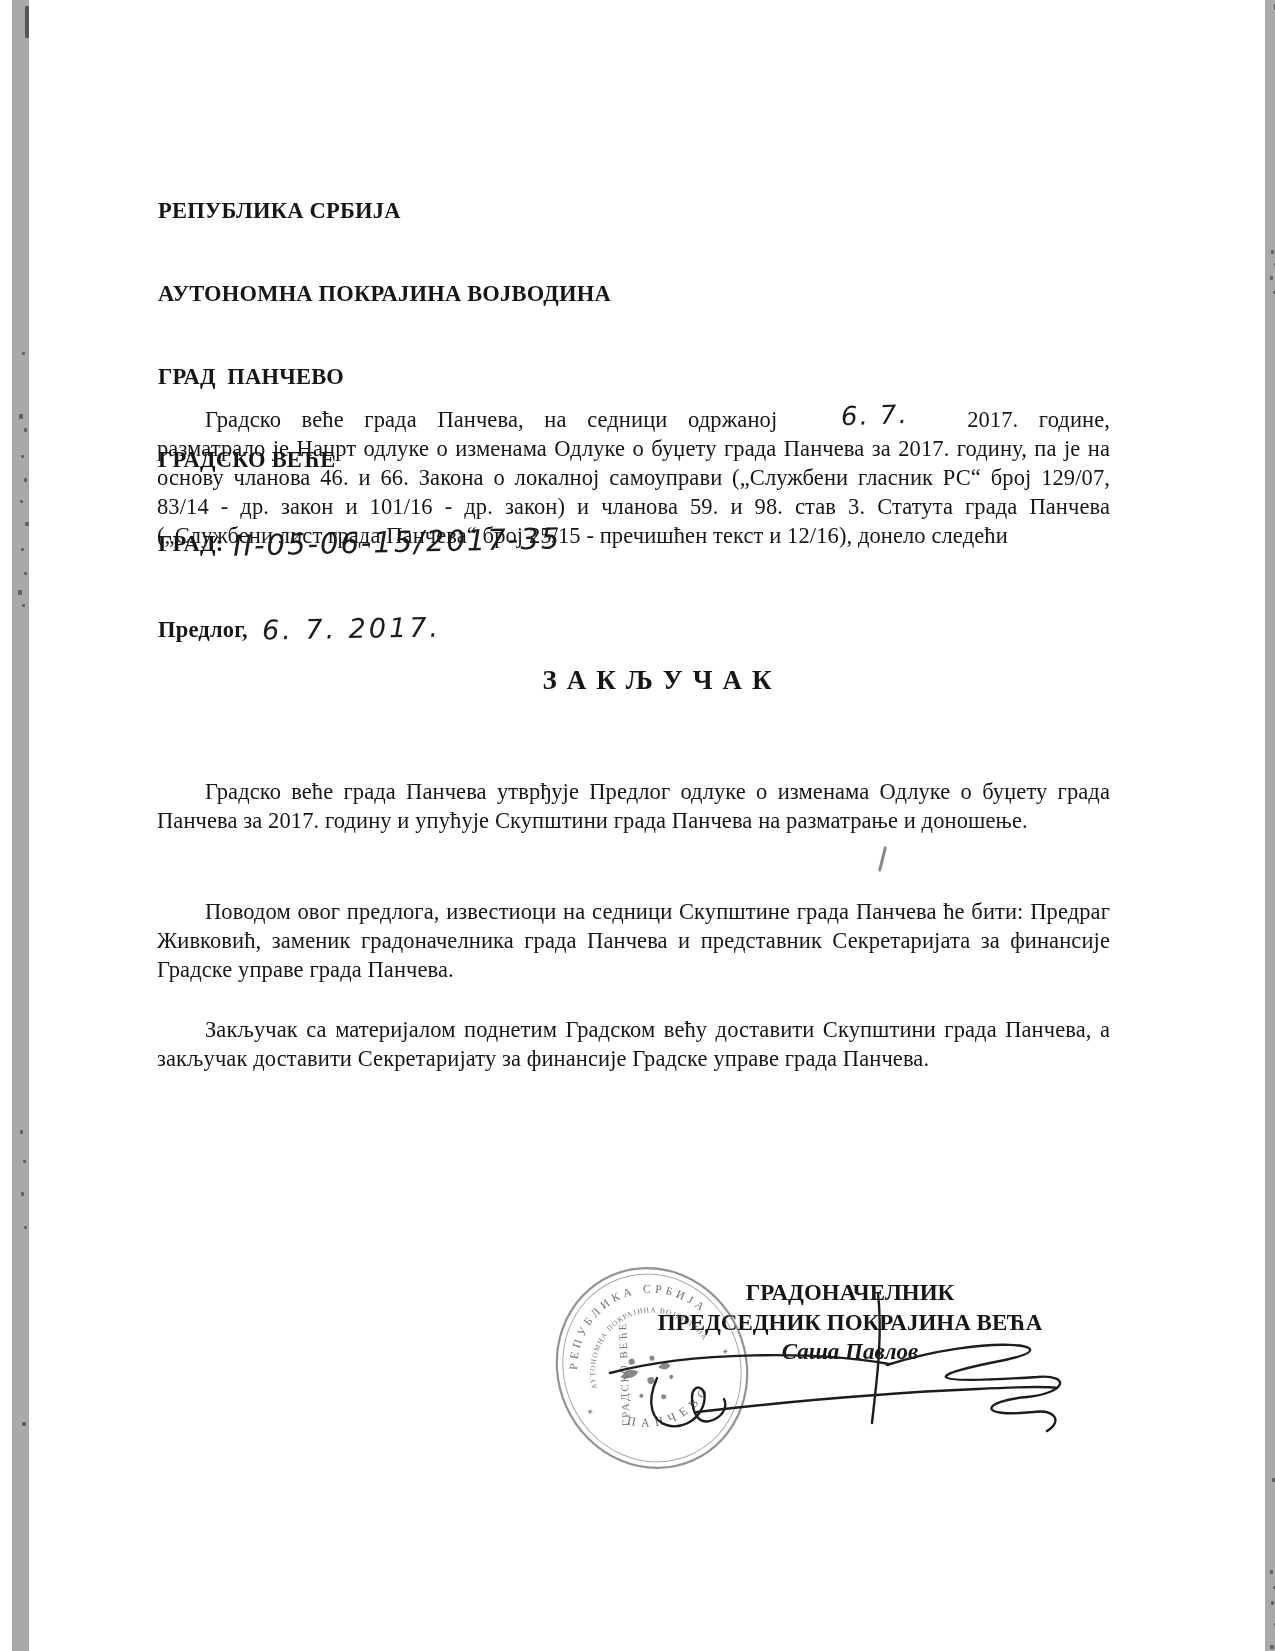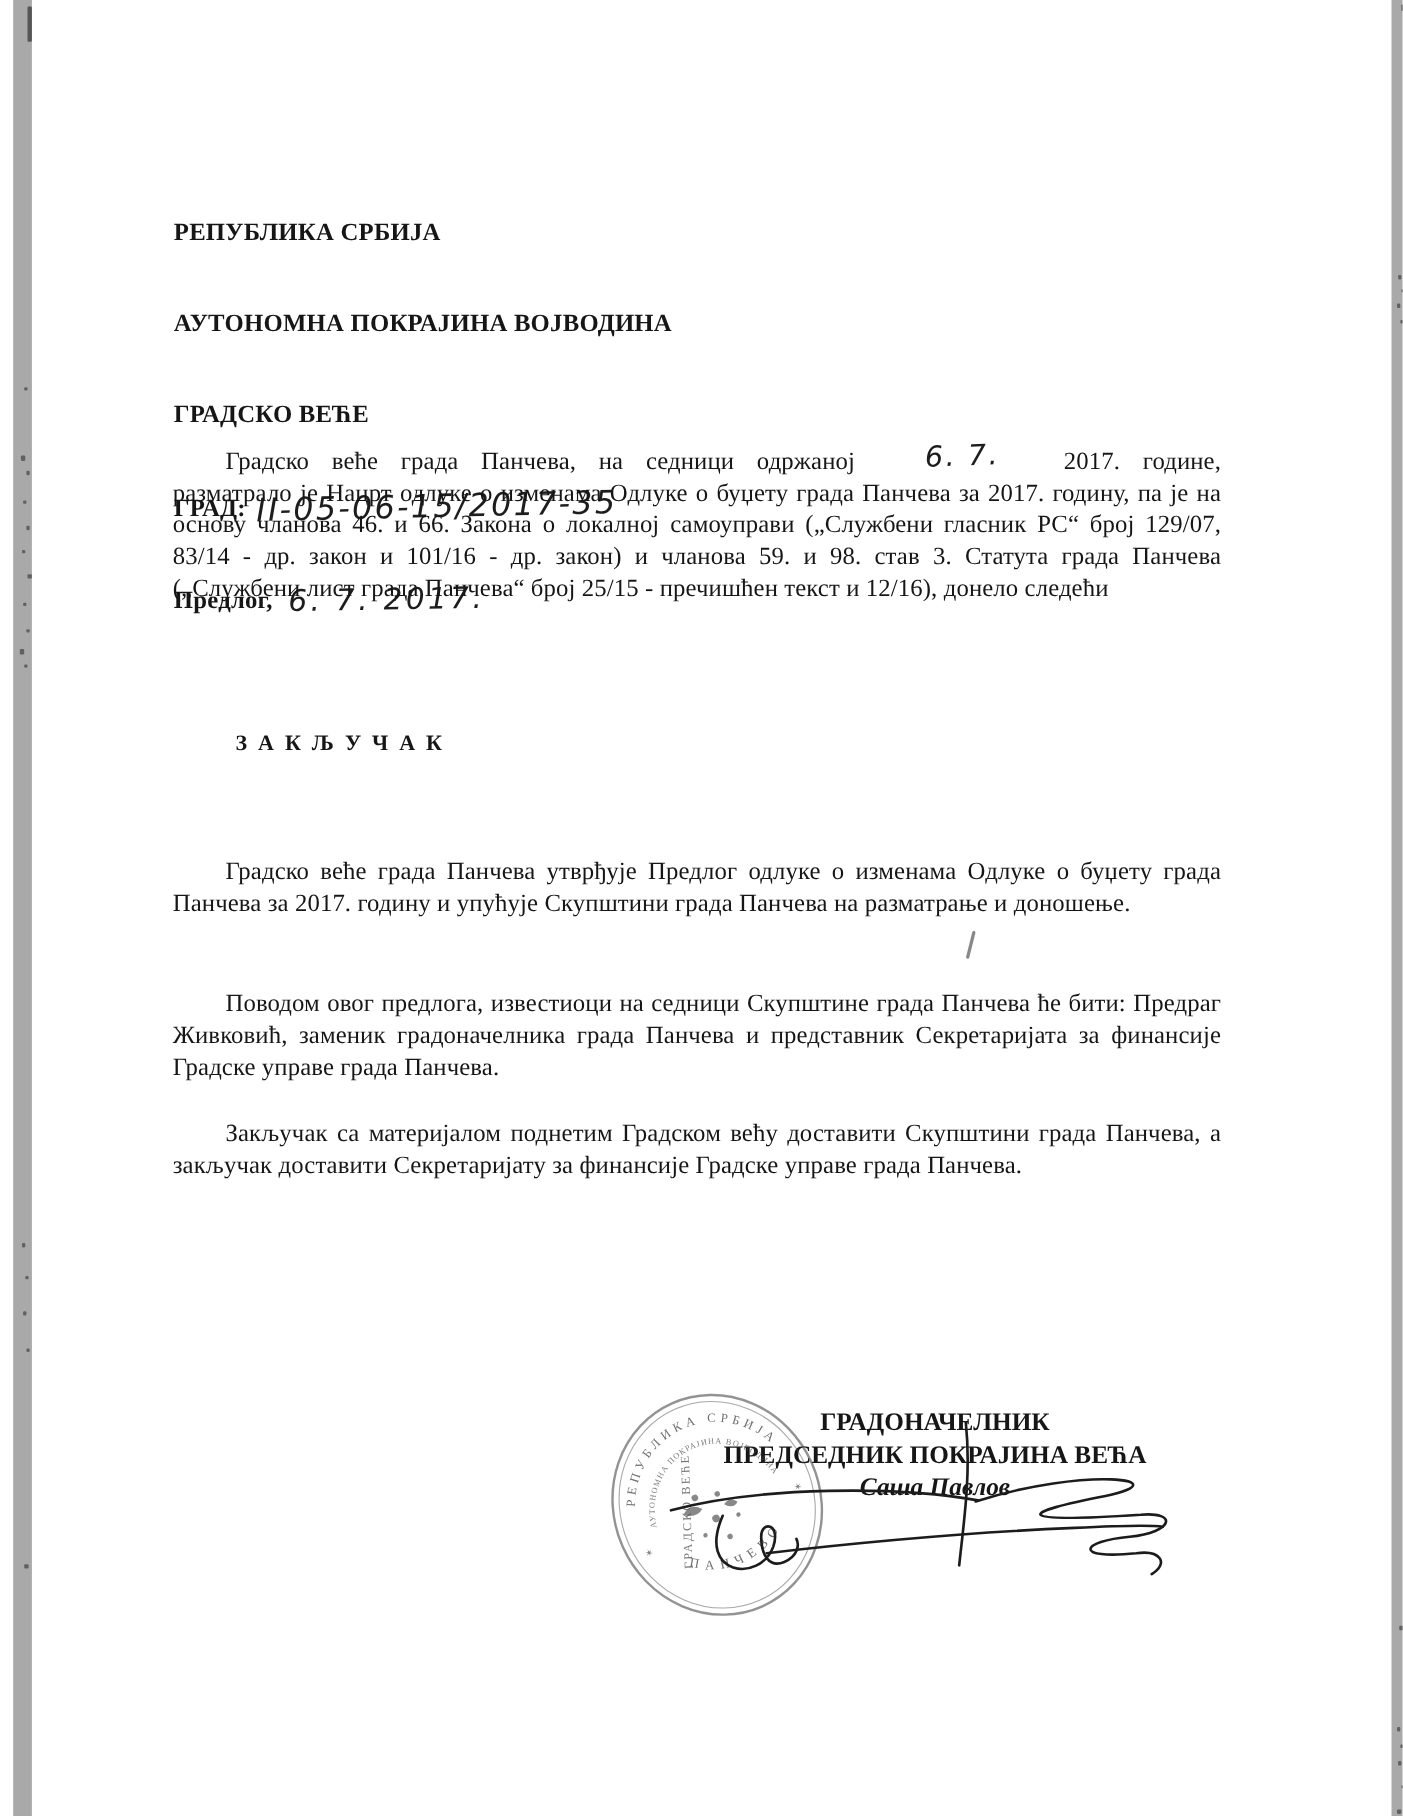--- a/index.html
+++ b/index.html
@@ -46,21 +46,21 @@
   
   .body-par{
     position:absolute;left:145px;width:953px;margin:0;
     font-size:22.5px;line-height:29px;
     text-align:justify;text-indent:48px;
     letter-spacing:.1px;
   }
   .doc-title{
     position:absolute;left:145px;top:665px;width:953px;margin:0;
     padding-left:57px;box-sizing:border-box;
-    text-align:left;font-weight:bold;font-size:20px;letter-spacing:10px;
+    text-align:center;font-weight:bold;font-size:27px;letter-spacing:10px;
   }
 
   
   .sig-block{
     position:absolute;left:578px;top:1278px;width:520px;
     text-align:center;font-weight:bold;font-size:23px;line-height:29.5px;
   }
   .sig-name{font-style:italic;font-size:23px;}
 
   .artifact-slash{
@@ -102,20 +102,21 @@
   <div class="speck" style="left:1260px;top:1478px;width:4px;height:4px;"></div>
   <div class="speck" style="left:1258px;top:1570px;width:3px;height:4px;"></div>
   <div class="speck" style="left:1261px;top:1586px;width:3px;height:3px;"></div>
   <div class="speck" style="left:1259px;top:1601px;width:3px;height:4px;"></div>
   <div class="speck" style="left:1262px;top:1623px;width:3px;height:3px;"></div>
   <div class="speck" style="left:1258px;top:1645px;width:4px;height:4px;"></div>
 
   <div class="letterhead">
     <div class="lh-line">РЕПУБЛИКА СРБИЈА</div>
     <div class="lh-line">АУТОНОМНА ПОКРАЈИНА ВОЈВОДИНА</div>
+    <div class="lh-line">ГРАД  ПАНЧЕВО</div>
     <div class="lh-line">ГРАДСКО ВЕЋЕ</div>
     <div class="lh-line" style="height:30px;"><span>ГРАД:</span><span class="hand hand-number">II-05-06-15/2017-35</span></div>
     <div class="lh-line"><span>Предлог,</span><span class="hand hand-date">6. 7. 2017.</span></div>
   </div>
 
   <p class="body-par" style="top:404px;"><span>Градско веће града Панчева, на седници одржаној</span><span class="hand hand-inline">6. 7.</span><span>2017. године, разматрало је Нацрт одлуке о изменама Одлуке о буџету града Панчева за 2017. годину, па је на основу чланова 46. и 66. Закона о локалној самоуправи („Службени гласник РС“ број 129/07, 83/14 - др. закон и 101/16 - др. закон) и чланова 59. и 98. став 3. Статута града Панчева („Службени лист града Панчева“ број 25/15 - пречишћен текст и 12/16), донело следећи</span></p>
 
   <h1 class="doc-title">ЗАКЉУЧАК</h1>
 
   <p class="body-par" style="top:777px;">Градско веће града Панчева утврђује Предлог одлуке о изменама Одлуке о буџету града Панчева за 2017. годину и упућује Скупштини града Панчева на разматрање и доношење.</p>

